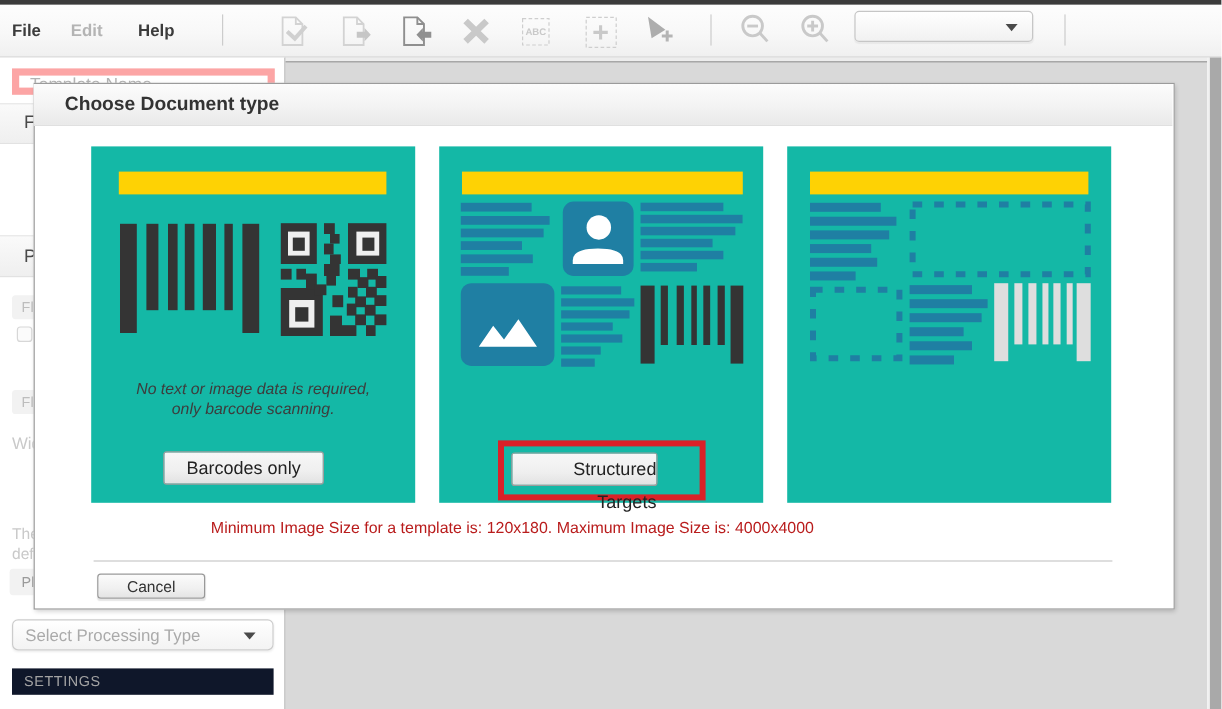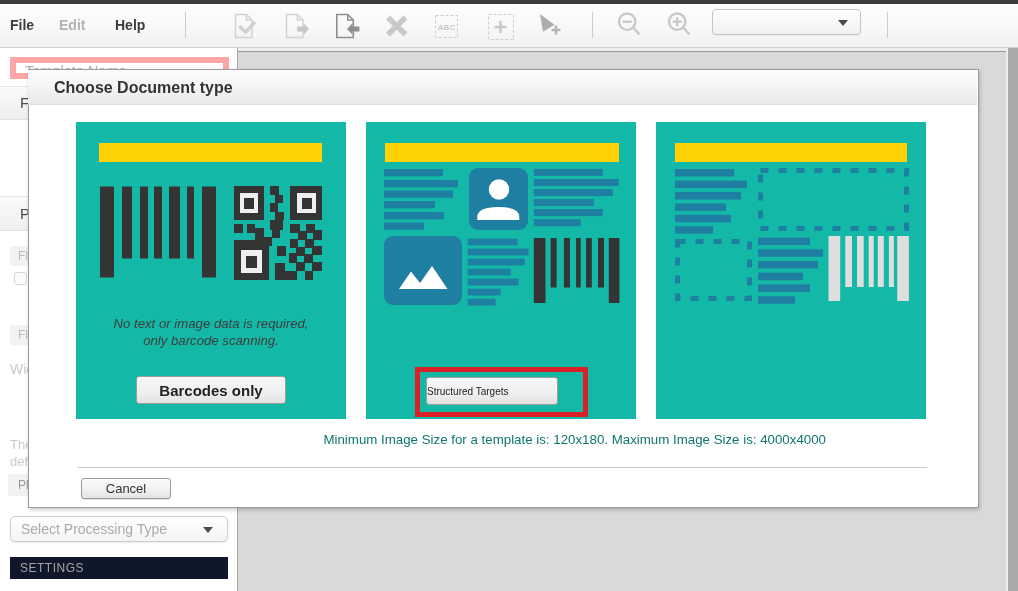--- a/index.html
+++ b/index.html
@@ -56,30 +56,30 @@
     font-size:16px; font-weight:bold; color:#333; line-height:35px; padding-left:26px; }
 
   .card { top:122px; width:270px; height:297px; background:#14b8a6; }
   #card1 { left:76px; } #card2 { left:366px; } #card3 { left:656px; }
   .ybar { position:absolute; top:20.5px; height:19px; background:#fed204; }
   #card1 .ybar { left:23px; width:223px; }
   #card2 .ybar { left:19px; width:234px; }
   #card3 .ybar { left:19px; width:232px; }
   .cdesc { position:absolute; left:0; top:194px; width:270px; text-align:center; font-style:italic;
     font-size:13.2px; line-height:16.5px; color:#3d3d3d; }
-  .cbtn { position:absolute; top:254px; left:60px; width:150px; height:28px;
+  .cbtn { position:absolute; top:254px; left:60px; width:134px; height:28px;
     border:1px solid #9d9d9d; border-radius:3px;
     background:linear-gradient(180deg,#f7f7f7 0%,#efefef 60%,#e2e2e2 100%);
-    font-size:15px; color:#222; text-align:center; line-height:27px;font-weight:bold; }
+    font-size:15px; color:#222; text-align:center; line-height:27px; }
   #redbox { left:415px; top:367px; width:173px; height:50px; border:5px solid #da2128; background:transparent; }
-  #sbtn { left:426px; top:377px; width:132px; height:28px; border:1px solid #9d9d9d; border-radius:3px;
+  #sbtn { left:426px; top:377px; width:122px; height:28px; border:1px solid #9d9d9d; border-radius:3px;
     background:linear-gradient(180deg,#f7f7f7 0%,#efefef 60%,#e2e2e2 100%);
-    font-size:10px; color:#222; text-align:left; line-height:27px; }
-
-  #minfo { left:28px; top:432px; width:798px; text-align:right; font-size:13.3px; color:#0f766e; }
+    font-size:15px; color:#222; text-align:right; line-height:27px; }
+
+  #minfo { left:28px; top:432px; width:798px; text-align:center; font-size:13.3px; color:#b91c1c; }
   #mhr { left:78px; top:467px; width:849px; height:1px; background:#c9c9c9; }
   #cancel { left:81px; top:478px; width:90px; height:21px; border:1px solid #999; border-radius:3px;
     background:linear-gradient(180deg,#fbfbfb 0%,#f0f0f0 60%,#e4e4e4 100%);
     font-size:13px; color:#333; text-align:center; line-height:19px; box-shadow:0 1px 1px rgba(0,0,0,0.1); }
 </style>
 </head>
 <body>
   <div id="topstrip" class="abs"></div>
   <div id="toolbar" class="abs"></div>
   <div class="abs menu" style="left:10px;">File</div>

